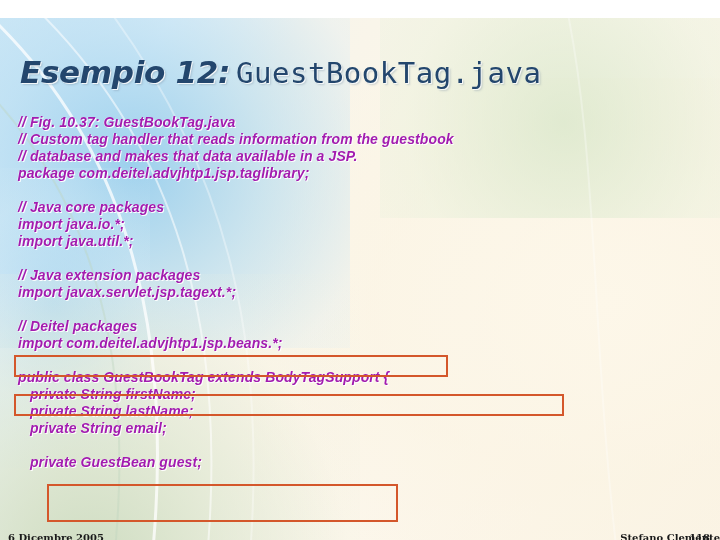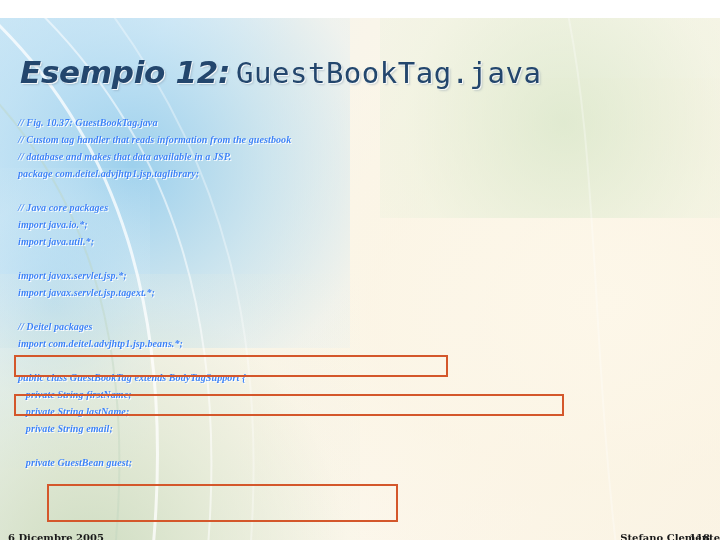--- a/index.html
+++ b/index.html
@@ -131,27 +131,27 @@
   }
 
   
   #code {
     position: absolute;
     left: 18px;
     top: 96px;
     width: 700px;
   }
   .cline {
-    font-family: Liberation Serif, serif;
-    font-size: 10px;
+    font-family: Liberation Sans, sans-serif;
+    font-size: 14px;
     font-weight: bold;
     font-style: italic;
     line-height: 17px;
     height: 17px;
-    color: #3b82f6;
+    color: #a21caf;
     white-space: pre;
     letter-spacing: 0.1px;
     text-shadow: 1px 1px 0 rgba(255,255,255,0.95),
                  -0.5px -0.5px 0 rgba(255,255,255,0.7);
   }
   .cline.blank {
     height: 17px;
   }
 
   
@@ -210,21 +210,21 @@
   <div id="code">
     <div class="cline">// Fig. 10.37: GuestBookTag.java</div>
     <div class="cline">// Custom tag handler that reads information from the guestbook</div>
     <div class="cline">// database and makes that data available in a JSP.</div>
     <div class="cline">package com.deitel.advjhtp1.jsp.taglibrary;</div>
     <div class="cline blank"></div>
     <div class="cline">// Java core packages</div>
     <div class="cline">import java.io.*;</div>
     <div class="cline">import java.util.*;</div>
     <div class="cline blank"></div>
-    <div class="cline">import javax.servlet.jsp.*;</div>
+    <div class="cline">// Java extension packages</div>
     <div class="cline">import javax.servlet.jsp.tagext.*;</div>
     <div class="cline blank"></div>
     <div class="cline">// Deitel packages</div>
     <div class="cline">import com.deitel.advjhtp1.jsp.beans.*;</div>
     <div class="cline blank"></div>
     <div class="cline">public class GuestBookTag extends BodyTagSupport {</div>
     <div class="cline">   private String firstName;</div>
     <div class="cline">   private String lastName;</div>
     <div class="cline">   private String email;</div>
     <div class="cline blank"></div>

